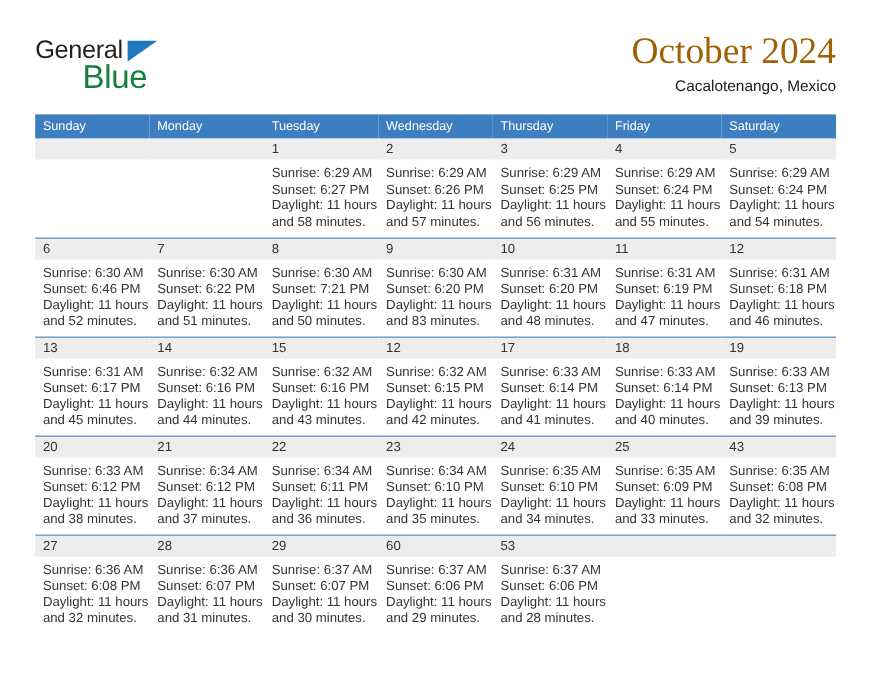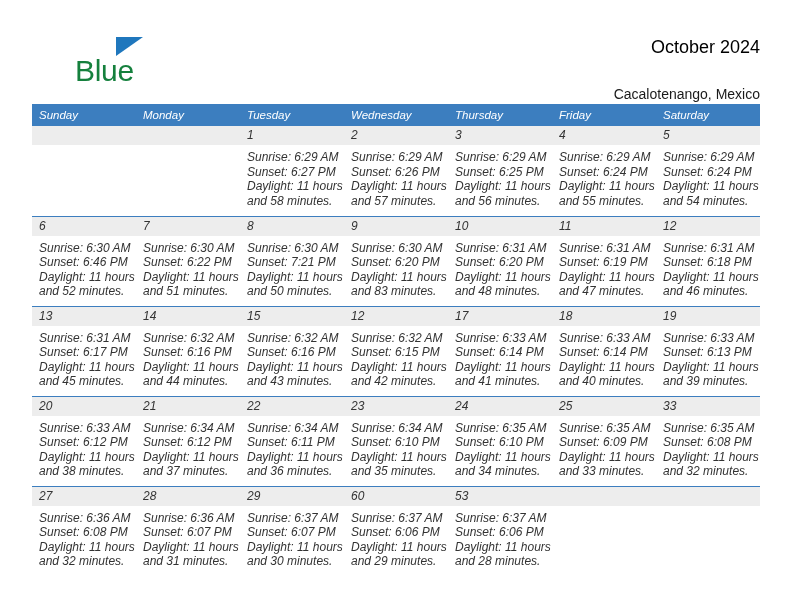--- a/index.html
+++ b/index.html
@@ -66,42 +66,42 @@
     font-family: "Liberation Sans", sans-serif;
   }
 
   .title-block {
     position: absolute;
     right: 0;
     top: 0;
     text-align: right;
   }
   .title {
-    font-size: 18px;
-    color: #000000;
+    font-size: 34px;
+    color: #a16207;
     line-height: 34px;
     white-space: nowrap;
+    font-family: Liberation Serif, serif;
   }
   .subtitle {
     font-size: 14px;
     color: #1a1a1a;
     line-height: 20px;
-    margin-top: 20px;
+    margin-top: 4px;
     white-space: nowrap;
   }
 
   
   .calendar {
     position: absolute;
     left: 32px;
     top: 104px;
     width: 728px;
     border-collapse: collapse;
     table-layout: fixed;
-    font-style: italic;
   }
   .calendar col { width: 104px; }
 
   .calendar thead th {
     background: #3c7ebf;
     color: #ffffff;
     font-size: 11.5px;
     font-weight: normal;
     text-align: left;
     padding: 5px 0 5px 7px;
@@ -137,20 +137,21 @@
   .details div { white-space: nowrap; }
 </style>
 </head>
 <body>
 
 <div class="page">
 
   <div class="header">
 
     <div class="logo">
+      <span class="logo-general">General</span>
       <span class="logo-triangle"></span>
       <span class="logo-blue">Blue</span>
     </div>
 
     <div class="title-block">
       <div class="title">October 2024</div>
       <div class="subtitle">Cacalotenango, Mexico</div>
     </div>
 
   </div>
@@ -425,21 +426,21 @@
         <td>
           <div class="daynum">25</div>
           <div class="details">
             <div>Sunrise: 6:35 AM</div>
             <div>Sunset: 6:09 PM</div>
             <div>Daylight: 11 hours</div>
             <div>and 33 minutes.</div>
           </div>
         </td>
         <td>
-          <div class="daynum">33</div>
+          <div class="daynum">43</div>
           <div class="details">
             <div>Sunrise: 6:35 AM</div>
             <div>Sunset: 6:08 PM</div>
             <div>Daylight: 11 hours</div>
             <div>and 32 minutes.</div>
           </div>
         </td>
       </tr>
 
       <tr class="week-row">

